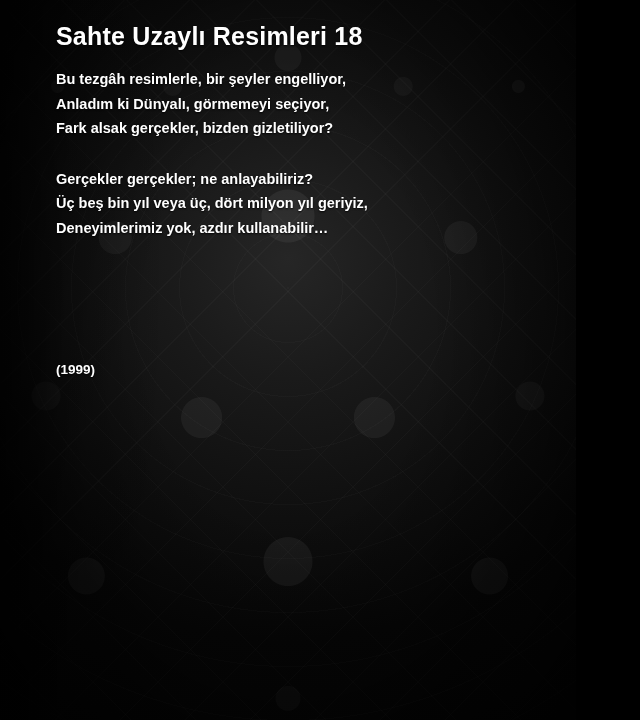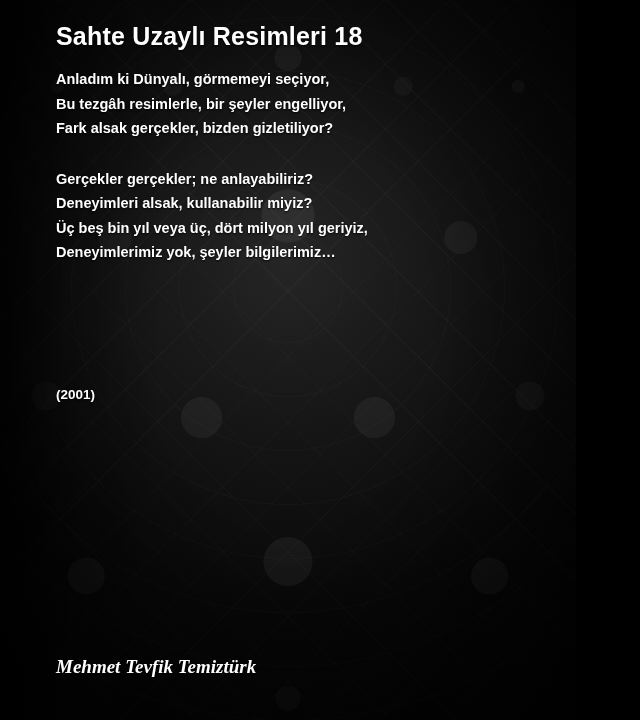--- a/index.html
+++ b/index.html
@@ -118,29 +118,27 @@
   <div class="bg-layer bg-base"></div>
   <div class="bg-layer bg-damask"></div>
   <div class="bg-layer bg-lattice"></div>
   <div class="bg-layer bg-vignette"></div>
   <div class="bg-layer bg-dark-left"></div>
 
   <div class="content">
     <div class="poem-title">Sahte Uzaylı Resimleri 18</div>
 
     <div class="stanza">
+      <div class="line">Bu tezgâh resimlerle, bir şeyler engelliyor,</div>
       <div class="line">Anladım ki Dünyalı, görmemeyi seçiyor,</div>
-      <div class="line">Bu tezgâh resimlerle, bir şeyler engelliyor,</div>
       <div class="line">Fark alsak gerçekler, bizden gizletiliyor?</div>
     </div>
 
     <div class="stanza">
       <div class="line">Gerçekler gerçekler; ne anlayabiliriz?</div>
-      <div class="line">Deneyimleri alsak, kullanabilir miyiz?</div>
       <div class="line">Üç beş bin yıl veya üç, dört milyon yıl geriyiz,</div>
-      <div class="line">Deneyimlerimiz yok, şeyler bilgilerimiz…</div>
+      <div class="line">Deneyimlerimiz yok, azdır kullanabilir…</div>
     </div>
 
-    <div class="year">(2001)</div>
+    <div class="year">(1999)</div>
   </div>
 
-  <div class="author">Mehmet Tevfik Temiztürk</div>
 </div>
 
 </body></html>

